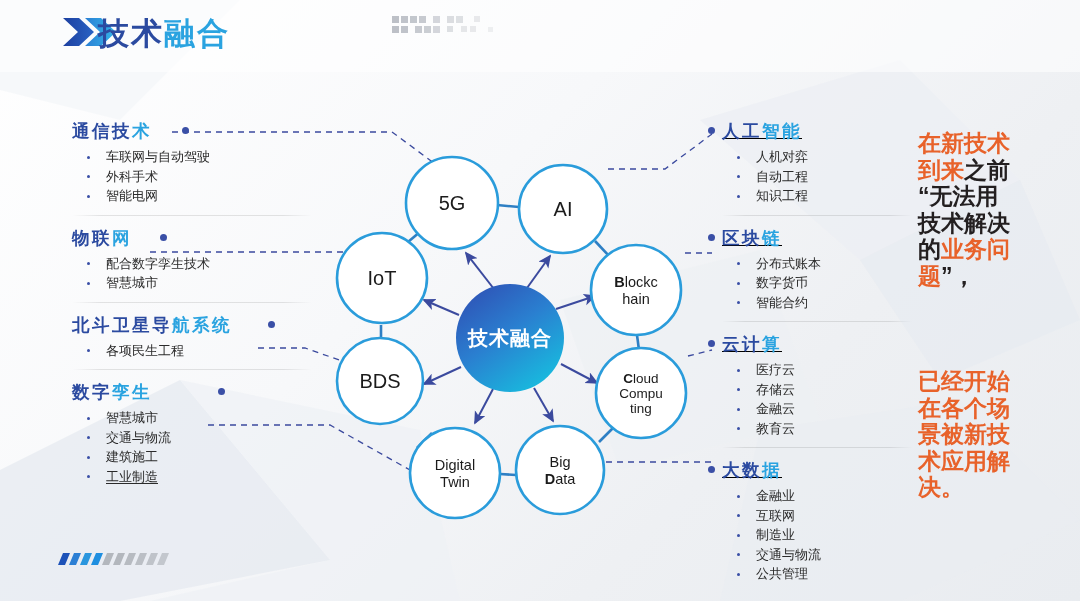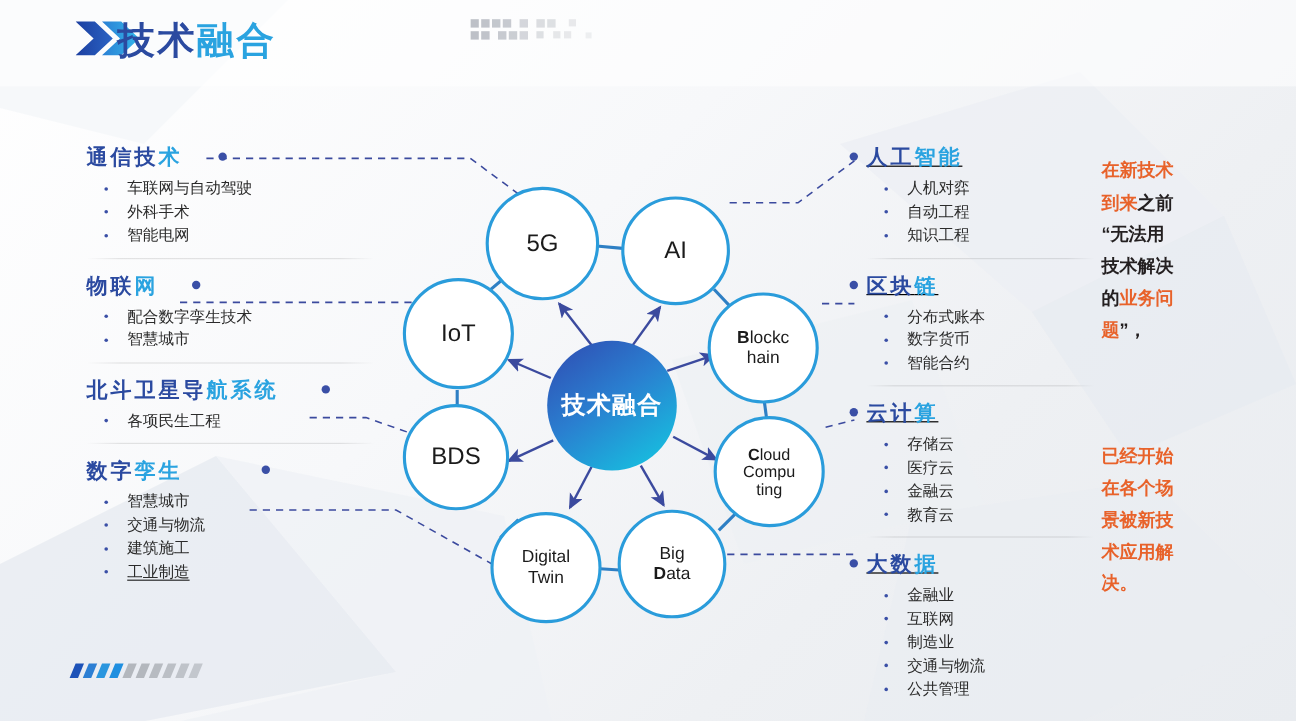--- a/index.html
+++ b/index.html
@@ -51,21 +51,21 @@
   .rcol .ghead{padding-left:0;text-decoration:underline;}
   .rcol .gitems li{padding-left:34px;}
   
   .hdot{
     position:absolute;width:7px;height:7px;border-radius:50%;
     background:#3a4fa6;top:7px;
   }
   
   .callout{
     position:absolute;width:110px;
-    font-size:15px;font-weight:bold;line-height:26.5px;
+    font-size:23px;font-weight:bold;line-height:26.5px;
     letter-spacing:0px;text-align:left;
   }
   .callout .o{color:#e8622a;}
   .callout .k{color:#231f20;}
   
   #diagram{position:absolute;left:300px;top:110px;width:420px;height:440px;}
   
   #bars{position:absolute;left:55px;top:552px;width:140px;height:14px;}
 </style>
 </head>
@@ -219,22 +219,22 @@
         <li><span>数字货币</span></li>
         <li><span>智能合约</span></li>
       </ul>
     </div>
     <div class="sep"></div>
 
     <div class="grp">
       <div class="ghead"><span class="d">云计</span><span class="l">算</span></div>
       <span class="hdot" style="left:-14px;"></span>
       <ul class="gitems">
+        <li><span>医疗云</span></li>
         <li><span>存储云</span></li>
-        <li><span>医疗云</span></li>
         <li><span>金融云</span></li>
         <li><span>教育云</span></li>
       </ul>
     </div>
     <div class="sep"></div>
 
     <div class="grp">
       <div class="ghead"><span class="d">大数</span><span class="l">据</span></div>
       <span class="hdot" style="left:-14px;"></span>
       <ul class="gitems">

